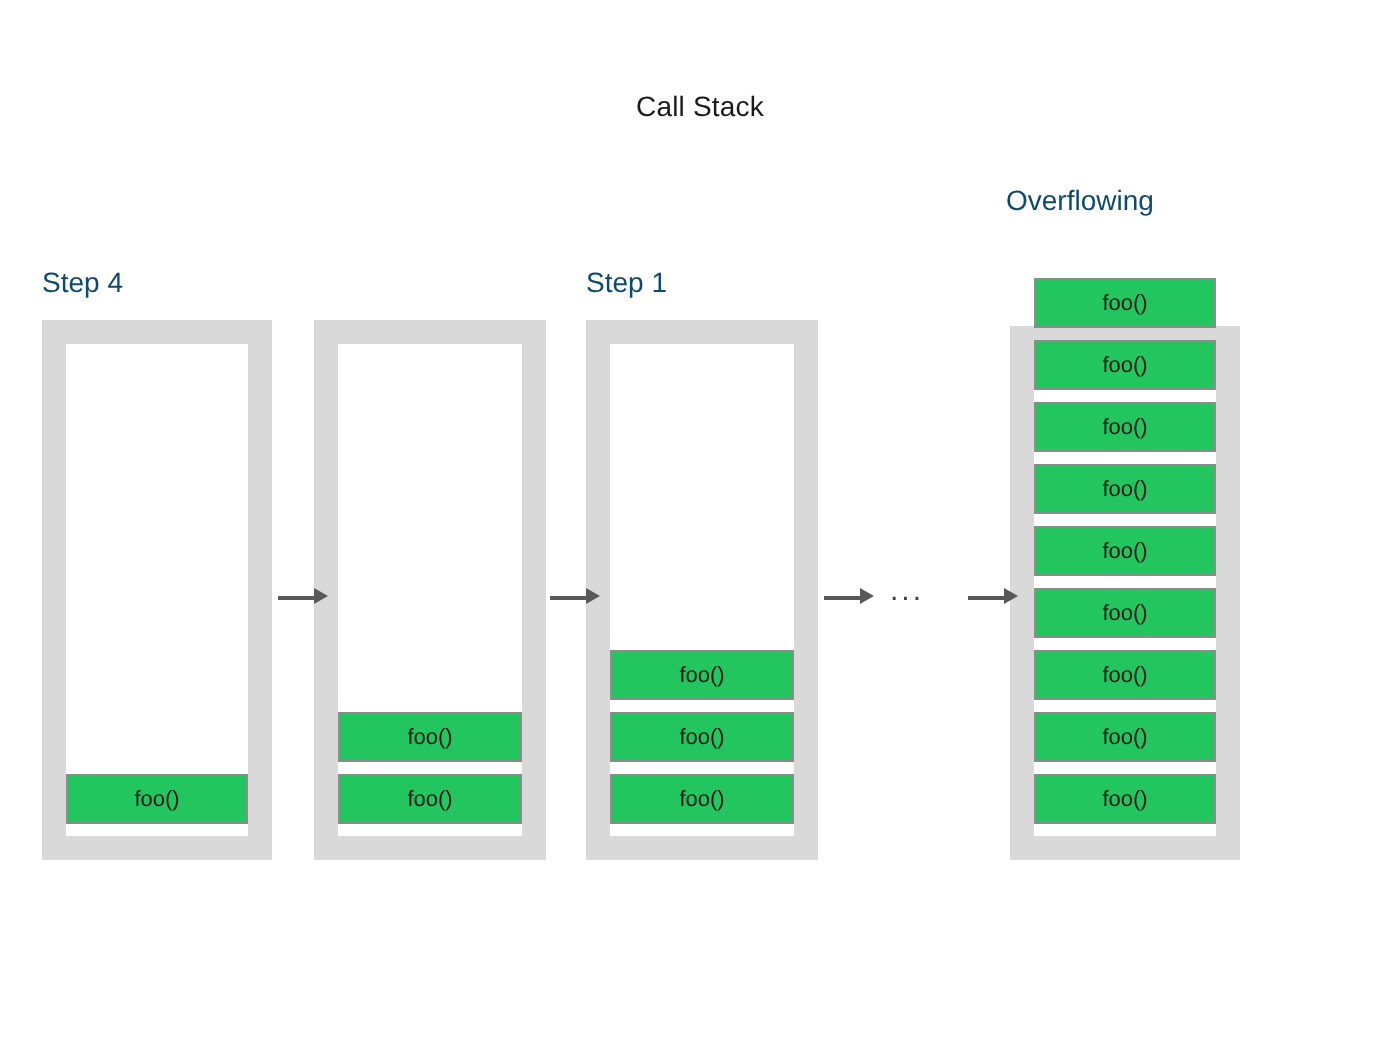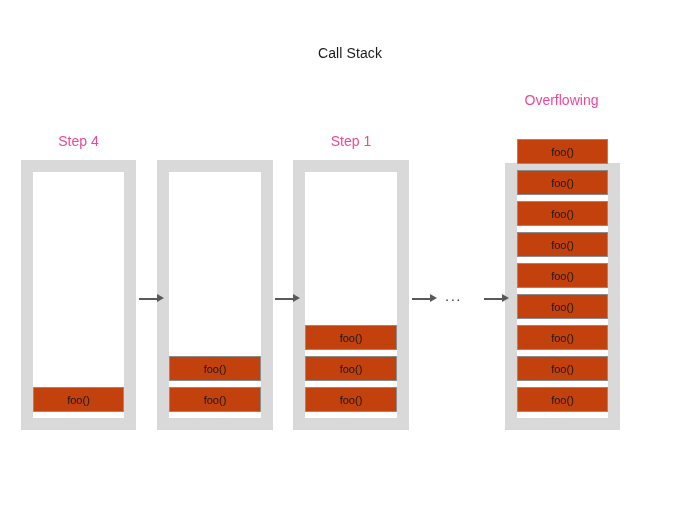--- a/index.html
+++ b/index.html
@@ -30,22 +30,22 @@
     text-align: center;
     font-size: 14px;
     color: #1a1a1a;
     letter-spacing: 0.1px;
   }
 
   
   .col-label {
     position: absolute;
     font-size: 14px;
-    color: #ec4899;
-    text-align: center;
+    color: #0c4a6e;
+    text-align: left;
     white-space: nowrap;
   }
 
   
   .stack {
     position: absolute;
     background: #d9d9d9;
     box-sizing: border-box;
   }
   .stack-inner {
@@ -63,21 +63,21 @@
     padding: 0;
     overflow: visible;
   }
 
   
   .frame {
     position: absolute;
     left: 0;
     right: 0;
     height: 25px;
-    background: #c2410c;
+    background: #22c55e;
     border: 1px solid #8c8c8c;
     box-sizing: border-box;
     display: flex;
     align-items: center;
     justify-content: center;
     font-size: 11px;
     color: #1a1a1a;
   }
 
   

